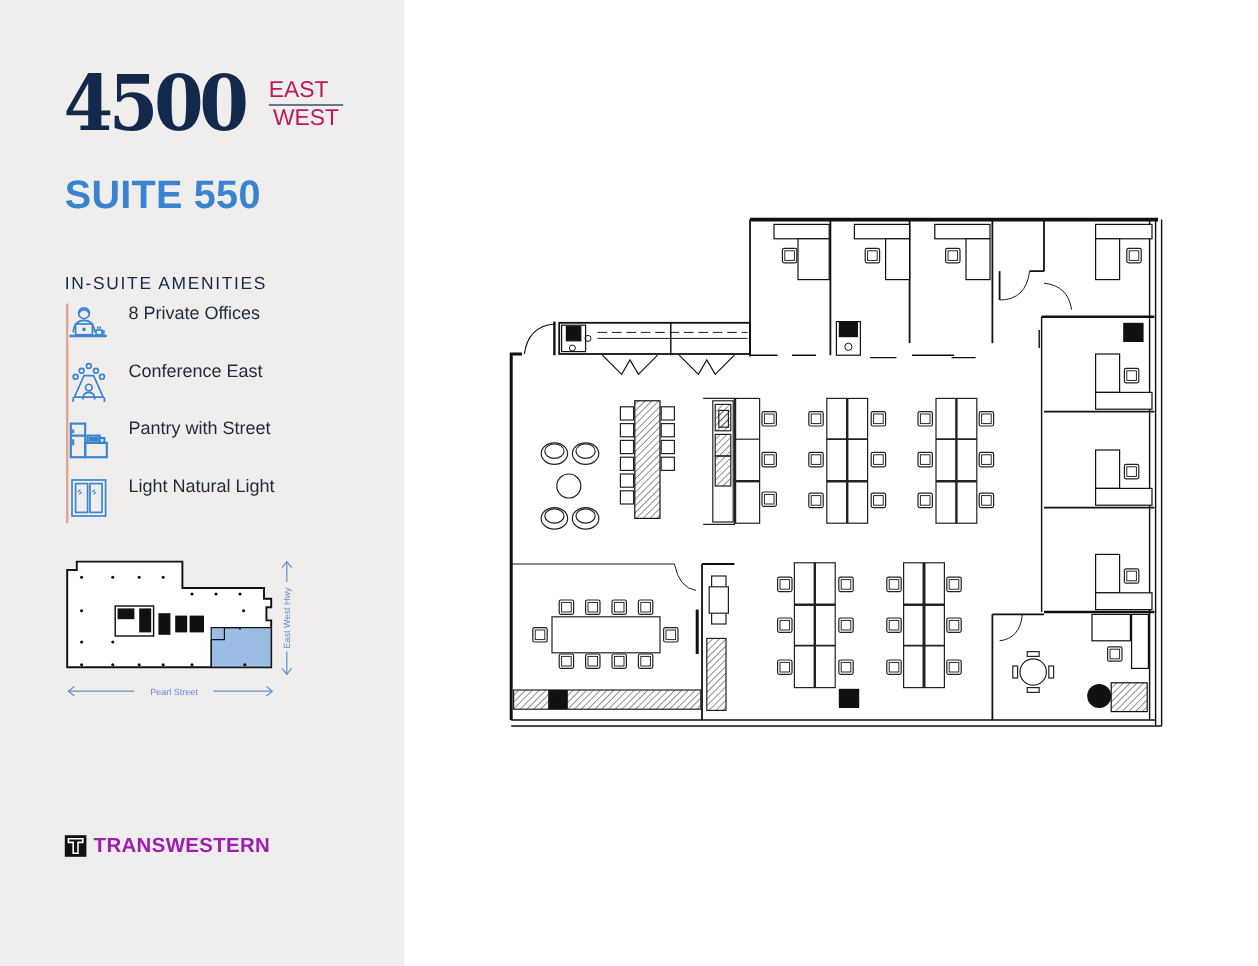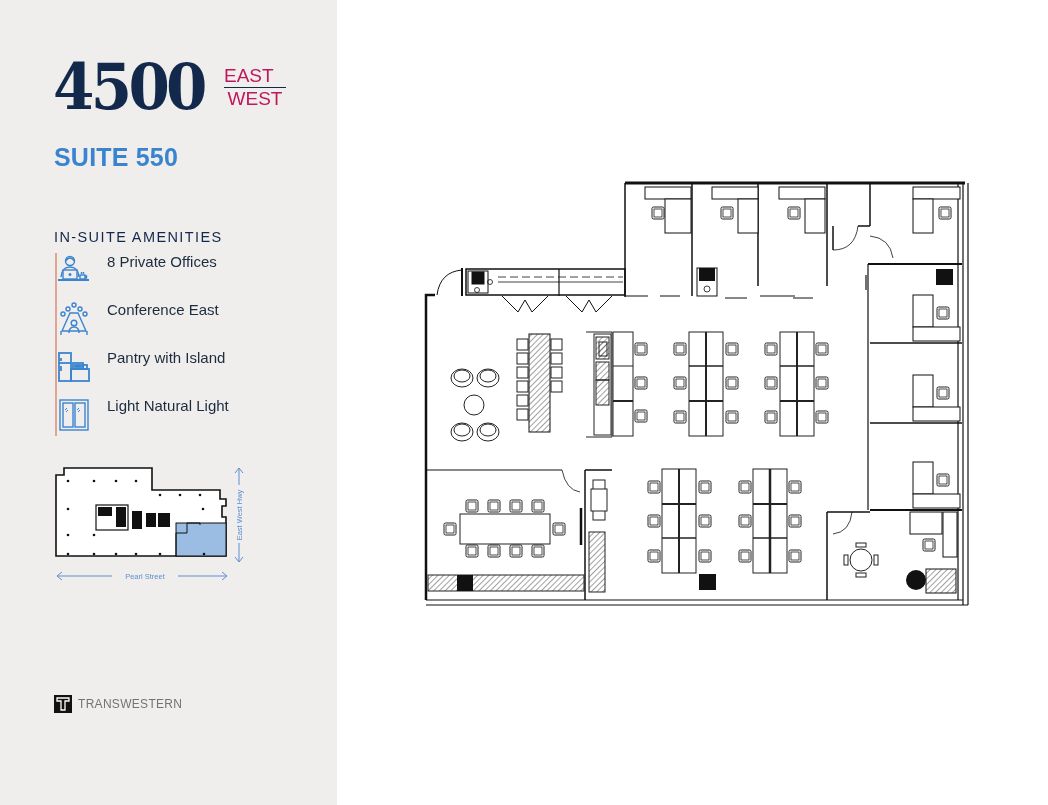--- a/index.html
+++ b/index.html
@@ -4,31 +4,31 @@
 <style>
   * { box-sizing: border-box; margin: 0; padding: 0; }
   html, body { width: 1048px; height: 805px; background: #ffffff; overflow: hidden; }
   body { position: relative; font-family: "Liberation Sans", sans-serif; }
   .sidebar { position: absolute; left: 0; top: 0; width: 337px; height: 805px; background: #f0eeed; }
   .logo { position: absolute; left: 53px; top: 55px; display: flex; align-items: flex-start; }
   .logo-num { font-family: "DejaVu Serif", "Liberation Serif", serif; font-size: 64px; font-weight: 700; color: #13294b; letter-spacing: -4px; line-height: 64px; transform: scaleX(0.93); transform-origin: left; }
   .logo-words { position: absolute; left: 171px; top: 11px; width: 62px; color: #be185d; font-size: 19px; line-height: 19px; }
   .logo-words .w1 { border-bottom: 1.5px solid #13294b; padding-bottom: 2px; display: block; }
   .logo-words .w2 { display: block; padding-top: 1px; text-align: center; }
-  .suite { position: absolute; left: 54px; top: 143px; font-size: 25px; font-weight: 700; color: #3a84cf; letter-spacing: 0.2px; }
+  .suite { position: absolute; left: 54px; top: 143px; font-size: 33px; font-weight: 700; color: #3a84cf; letter-spacing: 0.2px; }
   .rsf { position: absolute; left: 54px; top: 172px; font-size: 25px; color: #1c2b3d; }
   .amen-title { position: absolute; left: 54px; top: 229px; font-size: 14.5px; font-weight: 400; color: #13294b; letter-spacing: 1.4px; }
   .amen-bar { position: absolute; left: 55px; top: 253px; width: 2px; height: 183px; background: #e2a592; }
   .amen-item { position: absolute; left: 56px; height: 40px; display: flex; align-items: flex-start; }
   .amen-icon { width: 36px; height: 36px; display: block; }
   .amen-label { position: absolute; left: 51px; white-space: nowrap; font-size: 15px; color: #1c2b3d; }
   .keyplan { position: absolute; left: 50px; top: 463px; }
   .tw-brand { position: absolute; left: 54px; top: 695px; display: flex; align-items: center; }
   .tw-mark { width: 18px; height: 18px; background: #111; position: relative; }
-  .tw-name { margin-left: 6px; font-size: 12px; font-weight: 400; color: #737373; letter-spacing: 0.3px; }
+  .tw-name { margin-left: 6px; font-size: 17px; font-weight: 700; color: #a21caf; letter-spacing: 0.3px; }
   .address { position: absolute; left: 54px; top: 726px; font-size: 11.5px; font-weight: 700; color: #2c3e55; letter-spacing: 1.9px; line-height: 15px; }
   .plan { position: absolute; left: 420px; top: 178px; }
 </style>
 </head>
 <body>
 
 <div class="sidebar">
 
   <div class="logo">
     <span class="logo-num">4500</span>
@@ -77,21 +77,21 @@
     <svg class="amen-icon" viewBox="0 0 36 36" fill="none" stroke="#3a84cf" stroke-width="1.8">
       <rect x="3" y="4" width="12" height="28"></rect>
       <line x1="3" y1="14" x2="15" y2="14"></line>
       <line x1="5" y1="9" x2="5" y2="12"></line>
         <line x1="5" y1="17" x2="5" y2="22"></line>
       <rect x="15" y="20" width="18" height="12"></rect>
       <rect x="17" y="14" width="10" height="6"></rect>
       <rect x="19" y="16" width="6" height="2" fill="#3a84cf"></rect>
       <rect x="27" y="16" width="4" height="4"></rect>
     </svg>
-    <span class="amen-label">Pantry with Island</span>
+    <span class="amen-label">Pantry with Street</span>
   </div>
 
   <div class="amen-item" style="top:397px">
     <svg class="amen-icon" viewBox="0 0 36 36" fill="none" stroke="#3a84cf" stroke-width="1.4">
       <rect x="4" y="3" width="28" height="30"></rect>
       <rect x="7" y="6" width="10" height="24"></rect>
       <rect x="19" y="6" width="10" height="24"></rect>
       <path d="M9 13 l2 -2 M10 15 l2 -2 M21 13 l2 -2 M22 15 l2 -2" stroke-width="1"></path>
     </svg>
     <span class="amen-label">Light Natural Light</span>

